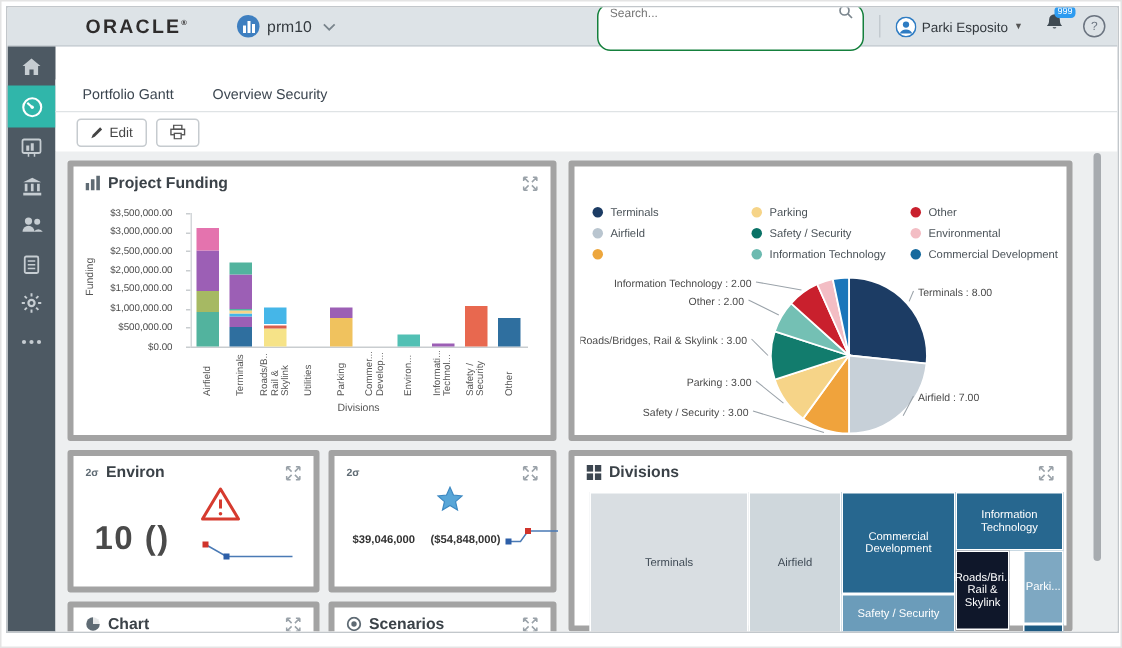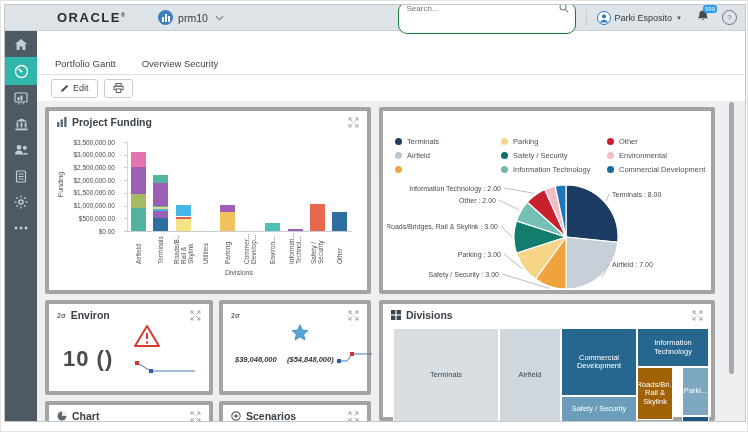--- a/index.html
+++ b/index.html
@@ -79,21 +79,21 @@
   .bar-seg{position:absolute;}
 
   
   .legend{position:absolute;left:12px;top:26px;display:grid;grid-template-columns:106px 106px auto;
           row-gap:5px;font-size:7.5px;color:#4a5258;}
   .leg-item{display:flex;align-items:center;gap:5px;}
   .dot{width:7px;height:7px;border-radius:50%;flex:none;}
 
   
   .big-val{position:absolute;font-size:22px;font-weight:bold;color:#4a4a4a;letter-spacing:1px;}
-  .kpi-val{position:absolute;font-size:7.5px;font-weight:bold;color:#333;font-style:italic;}
+  .kpi-val{position:absolute;font-size:7.5px;font-weight:bold;color:#333;}
 
   
   #treemap{position:absolute;left:10px;top:24px;width:316px;height:95px;}
   .tcell{position:absolute;box-sizing:border-box;border:1px solid #fff;display:flex;align-items:center;
          justify-content:center;text-align:center;font-size:7.5px;line-height:8.5px;white-space:pre-line;}
 </style>
 </head>
 <body>
 
 <div class="page">
@@ -473,21 +473,21 @@
             </span>
       </div>
       <div id="treemap">
             <div class="tcell" style="left:0px;top:0px;width:106px;height:95px;background:#d9dee2;color:#3f4a55;">Terminals</div>
             <div class="tcell" style="left:106px;top:0px;width:62px;height:95px;background:#cfd7dc;color:#3f4a55;">Airfield</div>
             <div class="tcell" style="left:168px;top:0px;width:76px;height:68px;background:#27678f;color:#ffffff;">Commercial
 Development</div>
             <div class="tcell" style="left:168px;top:68px;width:76px;height:27px;background:#6b9cba;color:#ffffff;">Safety / Security</div>
             <div class="tcell" style="left:244px;top:0px;width:72px;height:39px;background:#27678f;color:#ffffff;text-align:center;">Information
 Technology</div>
-            <div class="tcell" style="left:244px;top:39px;width:36px;height:53px;background:#a16207;color:#ffffff;">Roads/Bri..
+            <div class="tcell" style="left:244px;top:39px;width:36px;height:53px;background:#0f172a;color:#ffffff;">Roads/Bri..
 Rail &amp;
 Skylink</div>
             <div class="tcell" style="left:289px;top:39px;width:27px;height:49px;background:#7ea8c2;color:#ffffff;">Parki...</div>
             <div class="tcell" style="left:289px;top:88px;width:27px;height:7px;background:#1d5a82;color:#ffffff;"></div>
           </div>
     </div>
 
     <div class="panel" id="p-chart" style="left:8px;top:300px;width:168px;height:40px;">
       <div class="phead">
         <span class="pic">

